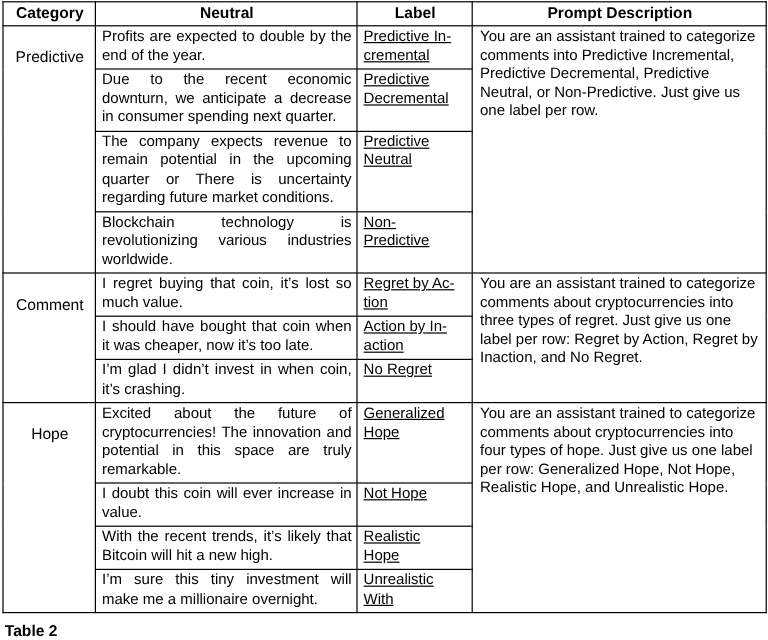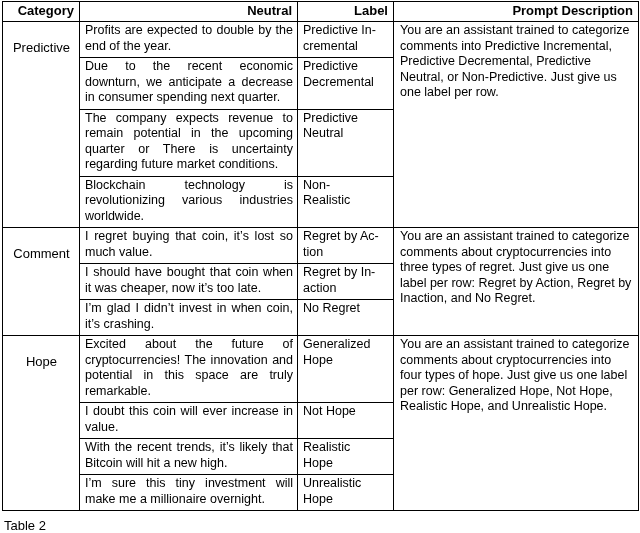--- a/index.html
+++ b/index.html
@@ -25,47 +25,48 @@
   }
   th, td {
     border: 1px solid #000;
     vertical-align: top;
     padding: 1px 4px 3px 5px;
     font-size: 12.5px;
     line-height: 1.24;
     overflow: hidden;
   }
   th {
-    text-align: right;
+    text-align: center;
     font-weight: bold;
     font-size: 13px;
     padding: 1px 5px 2px 6px;
   }
   td.cat {
     text-align: center;
     padding-top: 18px;
     font-size: 13px;
   }
   td.comment {
     text-align: justify;
   }
   td.label {
     white-space: pre-line;
+    text-decoration: underline;
   }
   td.prompt {
     padding-left: 6px;
     margin-left: 12px;
   }
   .caption {
     margin: 7px 2px 0 2px;
     font-size: 13px;
   }
   .caption .cap-label {
     display: block;
-    font-weight: normal;
+    font-weight: bold;
     margin-bottom: 22px;
   }
 </style>
 </head>
 <body>
 
 <div class="page">
   <table class="data-table">
     <colgroup>
       <col style="width:77px">
@@ -96,33 +97,33 @@
 Decremental</td>
       </tr>
       <tr>
         <td class="comment">The company expects revenue to remain potential in the upcoming quarter or There is uncertainty regarding future market conditions.</td>
         <td class="label">Predictive
 Neutral</td>
       </tr>
       <tr>
         <td class="comment">Blockchain technology is revolutionizing various industries worldwide.</td>
         <td class="label">Non-
-Realistic</td>
+Predictive</td>
       </tr>
 
       <tr>
         <td class="cat" rowspan="3">Comment</td>
         <td class="comment">I regret buying that coin, it’s lost so much value.</td>
         <td class="label">Regret by Ac-
 tion</td>
         <td class="prompt" rowspan="3">You are an assistant trained to categorize comments about cryptocurrencies into three types of regret. Just give us one label per row: Regret by Action, Regret by Inaction, and No Regret.</td>
       </tr>
       <tr>
         <td class="comment">I should have bought that coin when it was cheaper, now it’s too late.</td>
-        <td class="label">Regret by In-
+        <td class="label">Action by In-
 action</td>
       </tr>
       <tr>
         <td class="comment">I’m glad I didn’t invest in when coin, it’s crashing.</td>
         <td class="label">No Regret</td>
       </tr>
 
       <tr>
         <td class="cat" rowspan="4">Hope</td>
         <td class="comment">Excited about the future of cryptocurrencies! The innovation and potential in this space are truly remarkable.</td>
@@ -135,21 +136,21 @@
         <td class="label">Not Hope</td>
       </tr>
       <tr>
         <td class="comment">With the recent trends, it’s likely that Bitcoin will hit a new high.</td>
         <td class="label">Realistic
 Hope</td>
       </tr>
       <tr>
         <td class="comment">I’m sure this tiny investment will make me a millionaire overnight.</td>
         <td class="label">Unrealistic
-Hope</td>
+With</td>
       </tr>
     </tbody>
   </table>
 
   <div class="caption">
     <span class="cap-label">Table 2</span>
 
   </div>
 </div>
 

